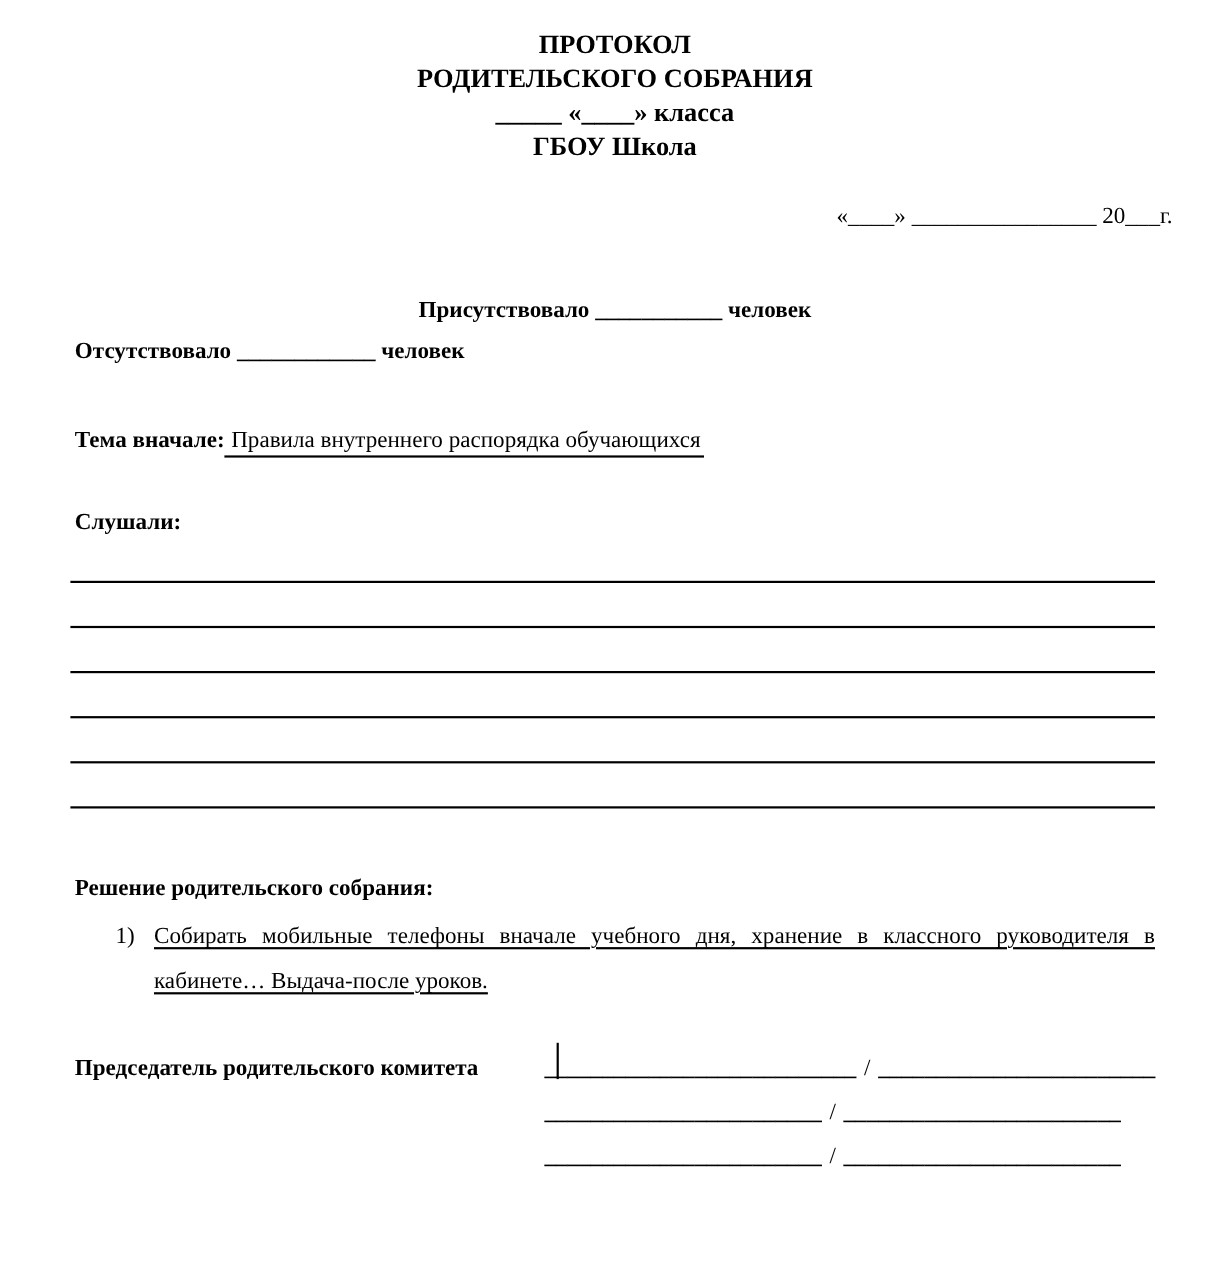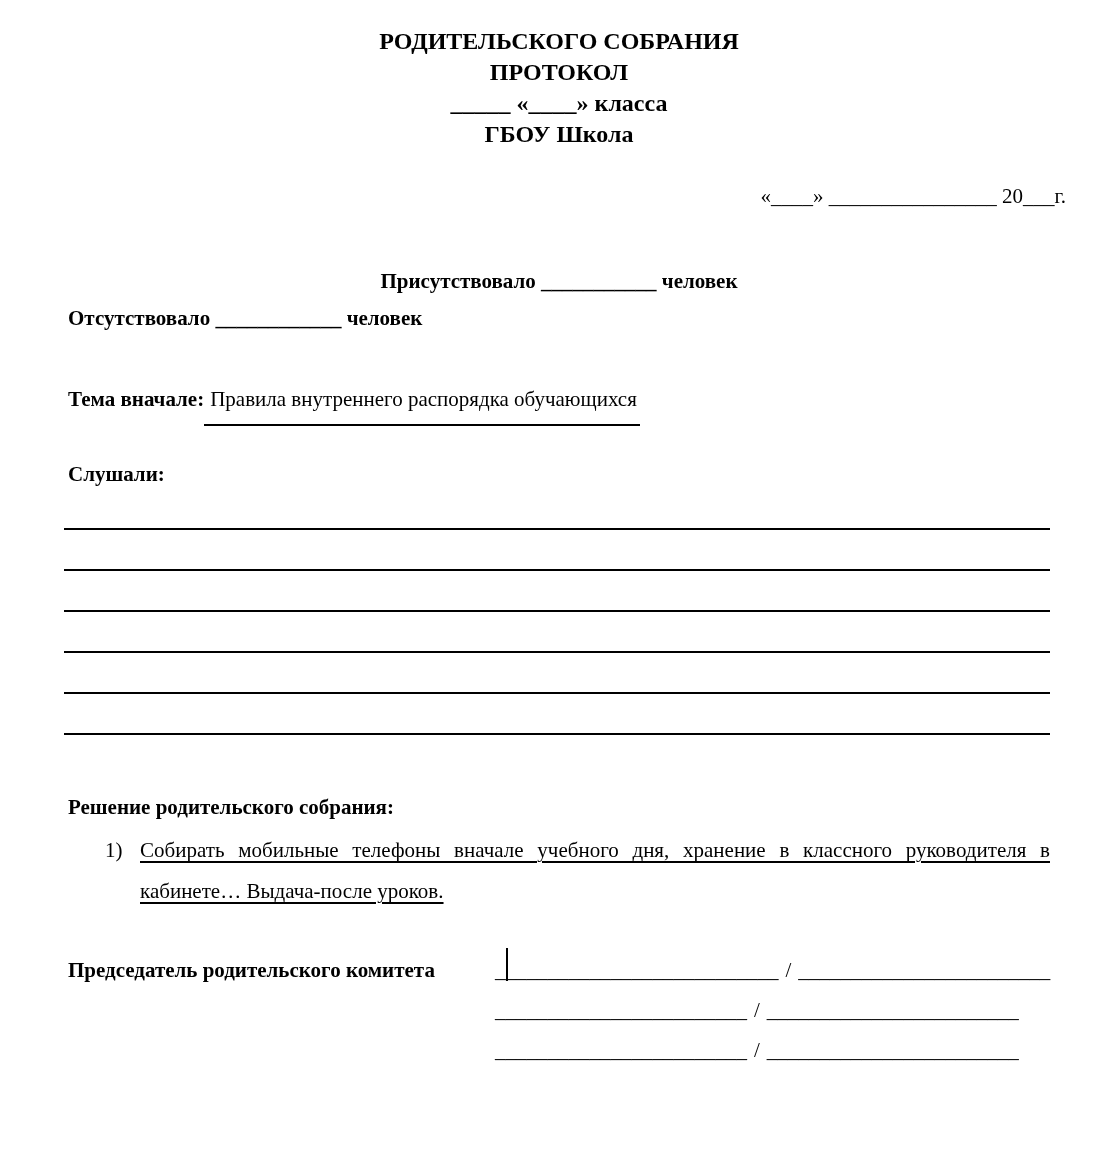--- a/index.html
+++ b/index.html
@@ -28,21 +28,21 @@
     text-align: right;
     font-weight: normal;
   }
   .present-line { margin-top: 56px; font-weight: bold; text-align: center; }
   .absent-line  { margin-top: 8px; font-weight: bold; }
   .topic-line   { margin-top: 52px; }
   .topic-label  { font-weight: bold; }
   .topic-value  {
     font-weight: normal;
     border-bottom: 2px solid #000;
-    padding: 0 3px 13px 6px;
+    padding: 0 3px 3px 6px;
   }
   .listen-label { margin-top: 46px; font-weight: bold; }
   .listen-lines { margin-left: -4px; }
   .rule-line {
     height: 39px;
     border-bottom: 2px solid #000;
   }
   .decision-label { margin-top: 58px; font-weight: bold; }
   .decision-item {
     margin-top: 8px;
@@ -65,41 +65,41 @@
   .sig-row { height: 40px; line-height: 40px; white-space: nowrap; }
   .sig-label {
     display: inline-block;
     width: 427px;
     font-weight: bold;
     white-space: nowrap;
     vertical-align: baseline;
   }
   .sig-blank {
     position: relative;
-    font-weight: normal;
+    font-weight: bold;
     letter-spacing: 0;
   }
   .sig-sep { margin: 0 7px; font-weight: normal; }
   .caret {
     position: absolute;
     left: 11px;
     bottom: 1px;
     width: 0;
     height: 33px;
     border-left: 2.5px solid #000;
   }
 </style>
 </head>
 <body>
 
 <div class="page">
 
   <div class="title-block">
+    <div>ПРОТОКОЛ</div>
     <div>РОДИТЕЛЬСКОГО СОБРАНИЯ</div>
-    <div>ПРОТОКОЛ</div>
     <div>_____ «____» класса</div>
     <div>ГБОУ Школа</div>
   </div>
 
   <div class="date-row">«____» ________________ 20___г.</div>
 
   <div class="present-line">Присутствовало ___________ человек</div>
   <div class="absent-line">Отсутствовало ____________ человек</div>
 
   <div class="topic-line">

